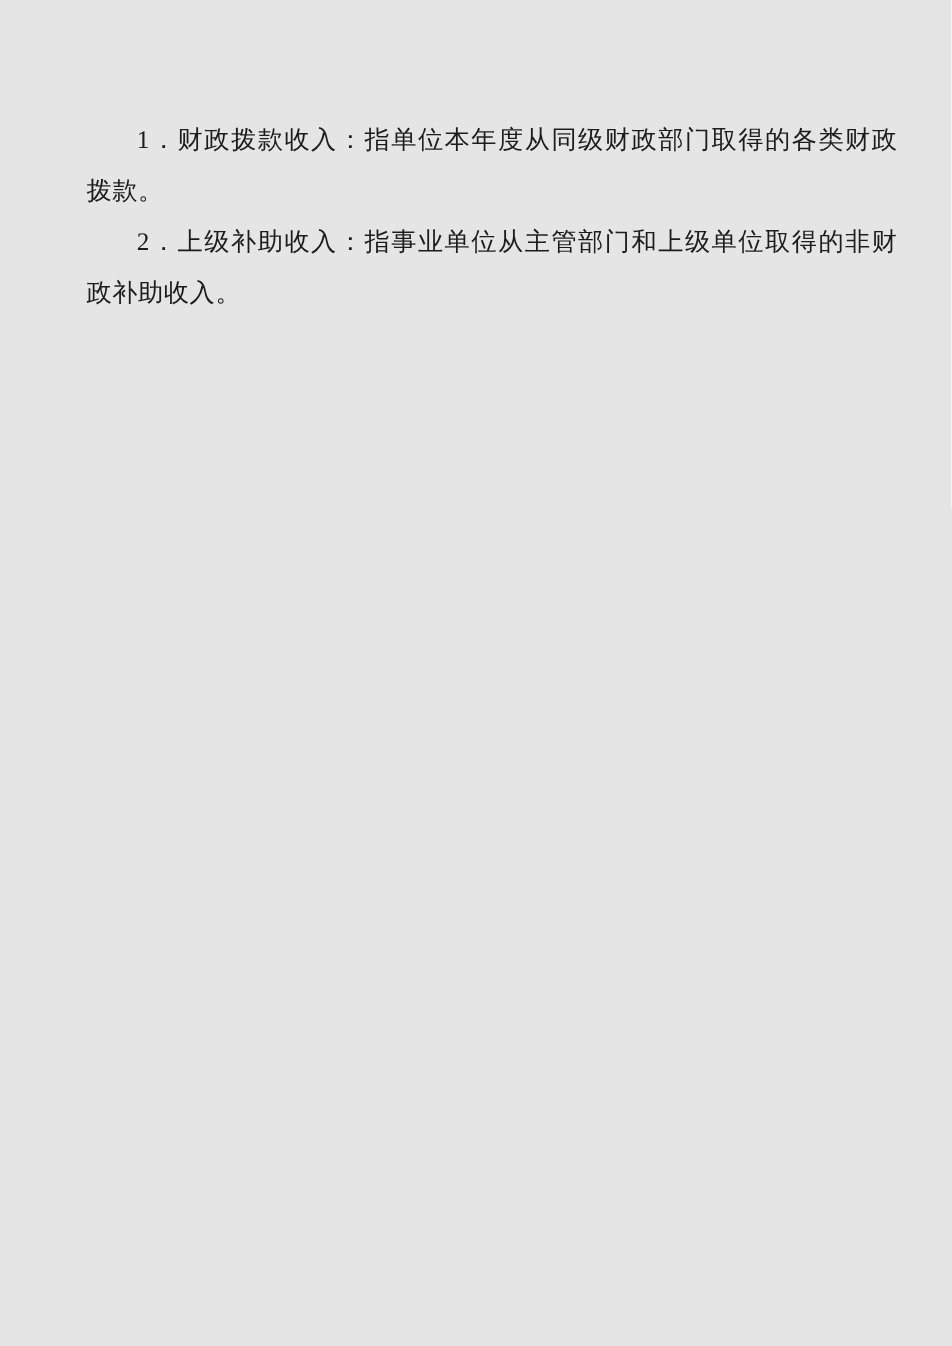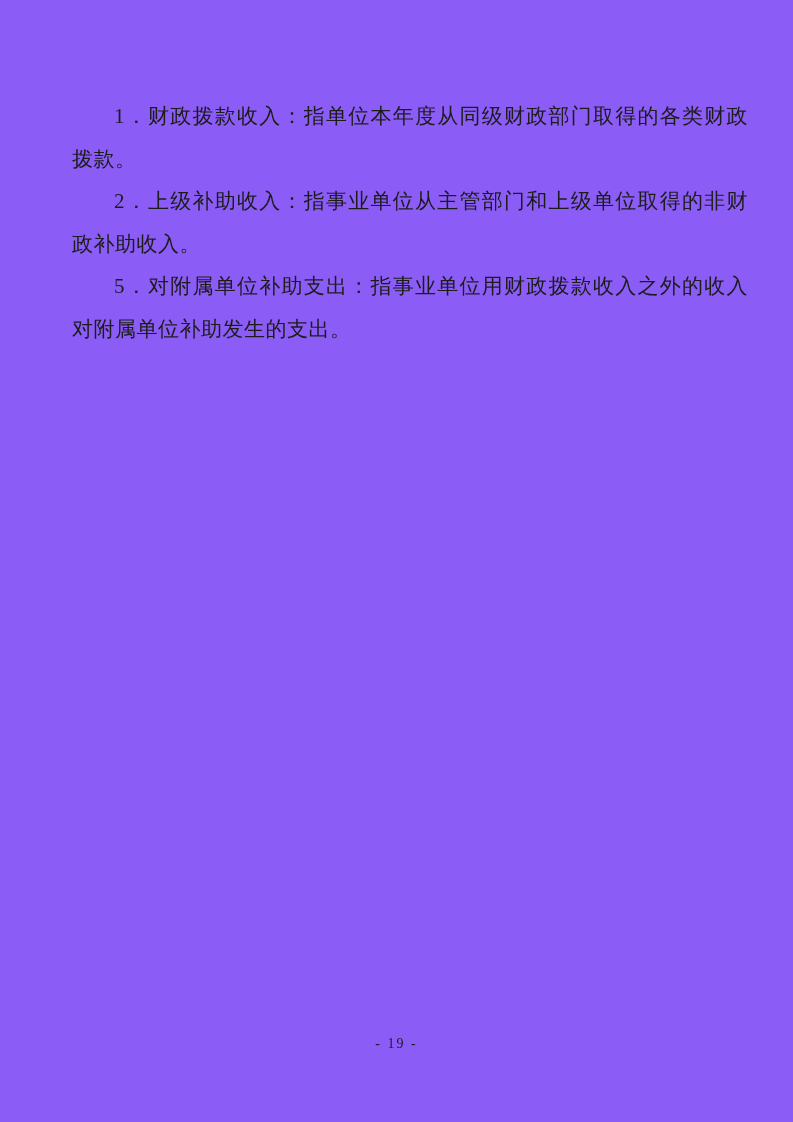--- a/index.html
+++ b/index.html
@@ -4,21 +4,21 @@
 <style>
   html, body {
     margin: 0;
     padding: 0;
     background: #ffffff;
   }
   .page {
     position: relative;
     width: 793px;
     height: 1122px;
-    background: #8b5cf6;
+    background: #e5e5e5;
     overflow: hidden;
     font-family: "Liberation Serif", "DejaVu Serif", serif;
     color: #1c1c1c;
   }
   .content {
     position: absolute;
     left: 72px;
     top: 95px;
     width: 676px;
   }
@@ -43,16 +43,14 @@
     color: #1c1c1c;
   }
 </style>
 </head>
 <body>
 
 <div class="page">
   <div class="content">
     <p>1．财政拨款收入：指单位本年度从同级财政部门取得的各类财政拨款。</p>
     <p>2．上级补助收入：指事业单位从主管部门和上级单位取得的非财政补助收入。</p>
-    <p>5．对附属单位补助支出：指事业单位用财政拨款收入之外的收入对附属单位补助发生的支出。</p>
   </div>
-  <div class="page-footer">- 19 -</div>
 </div>
 
 </body></html>

